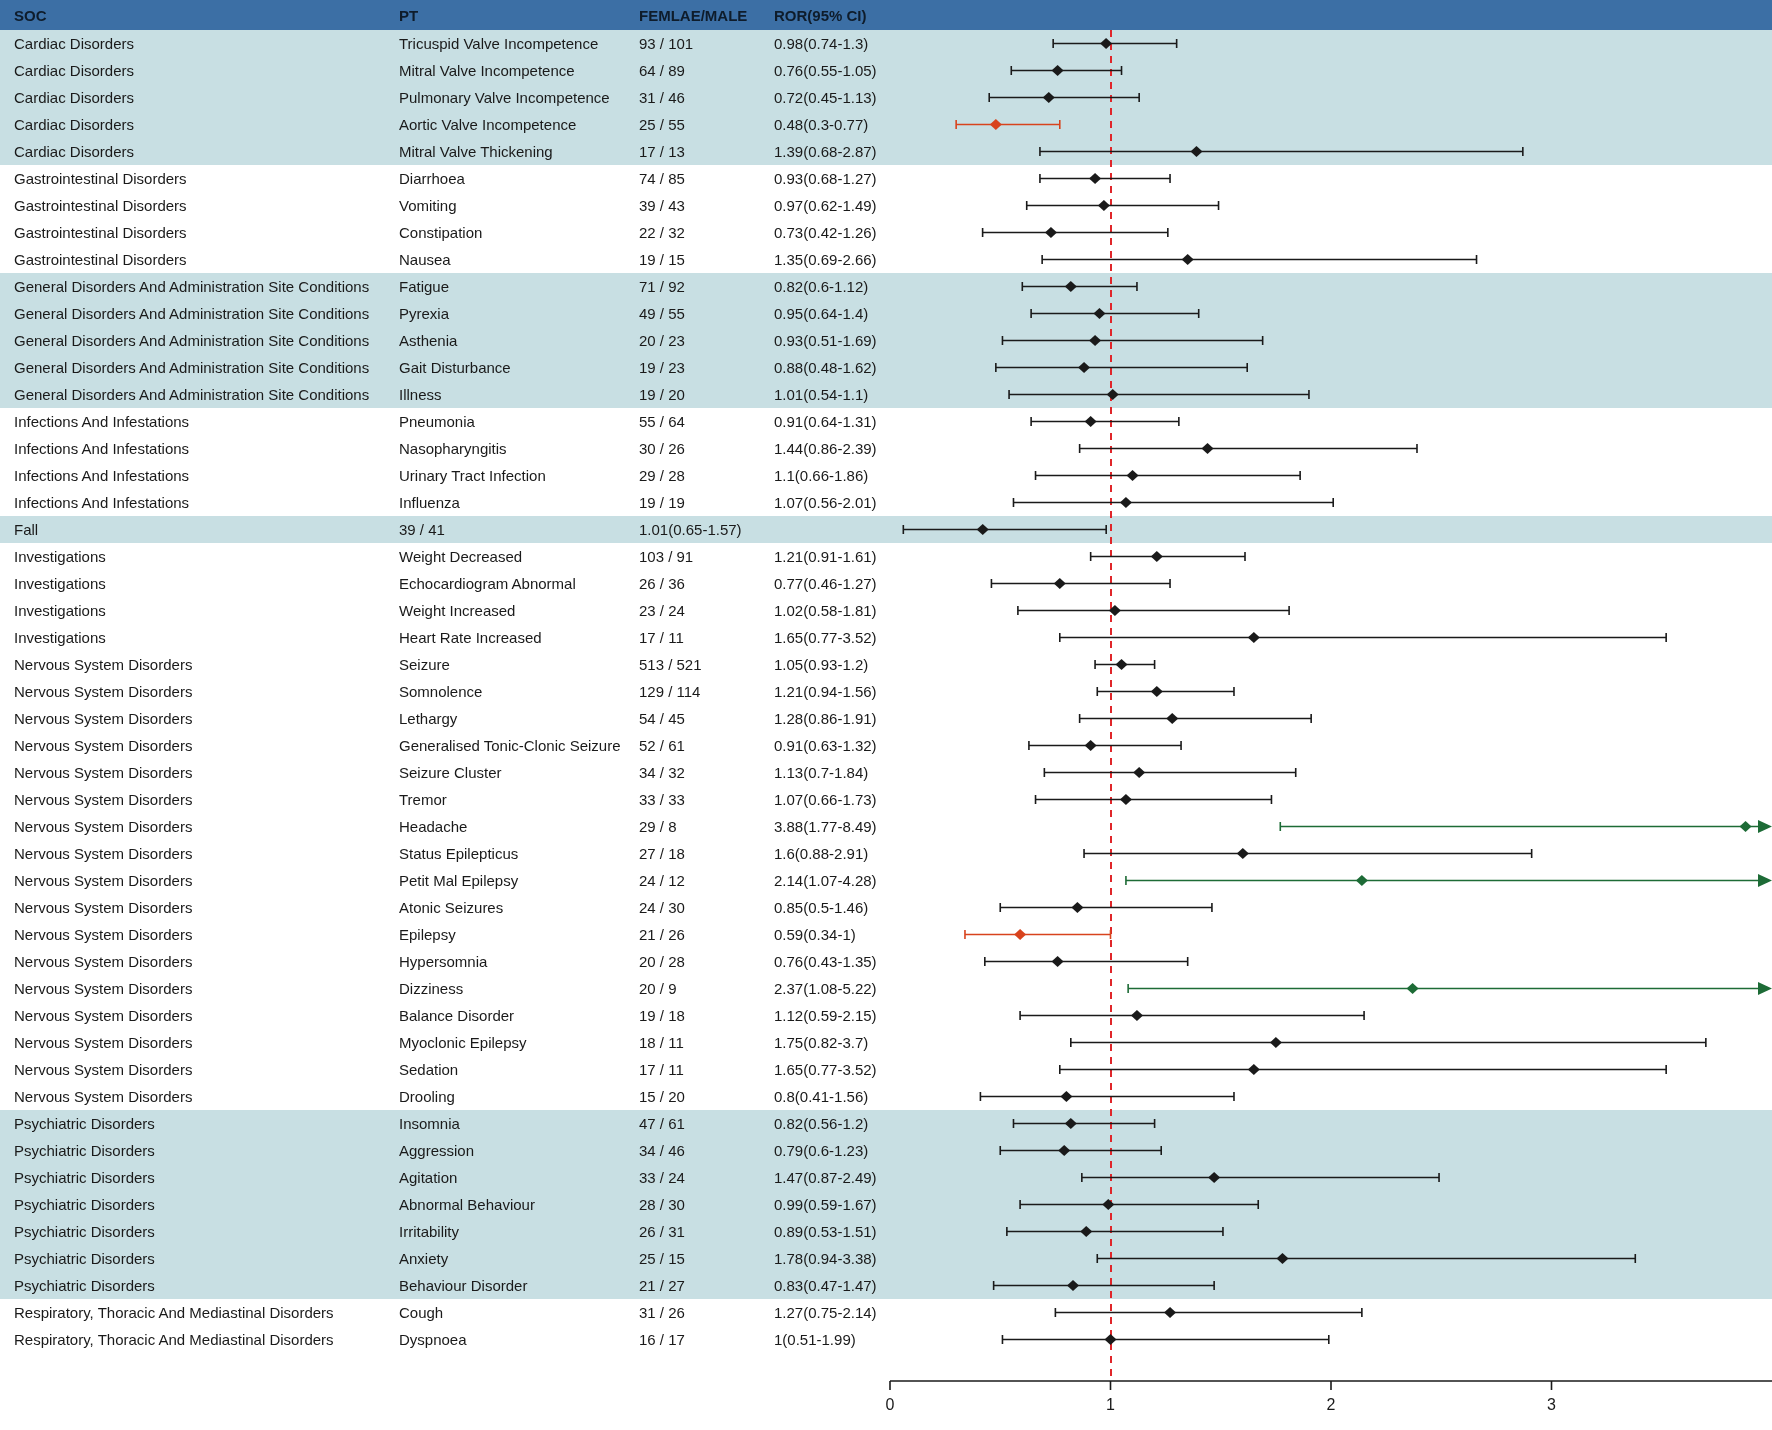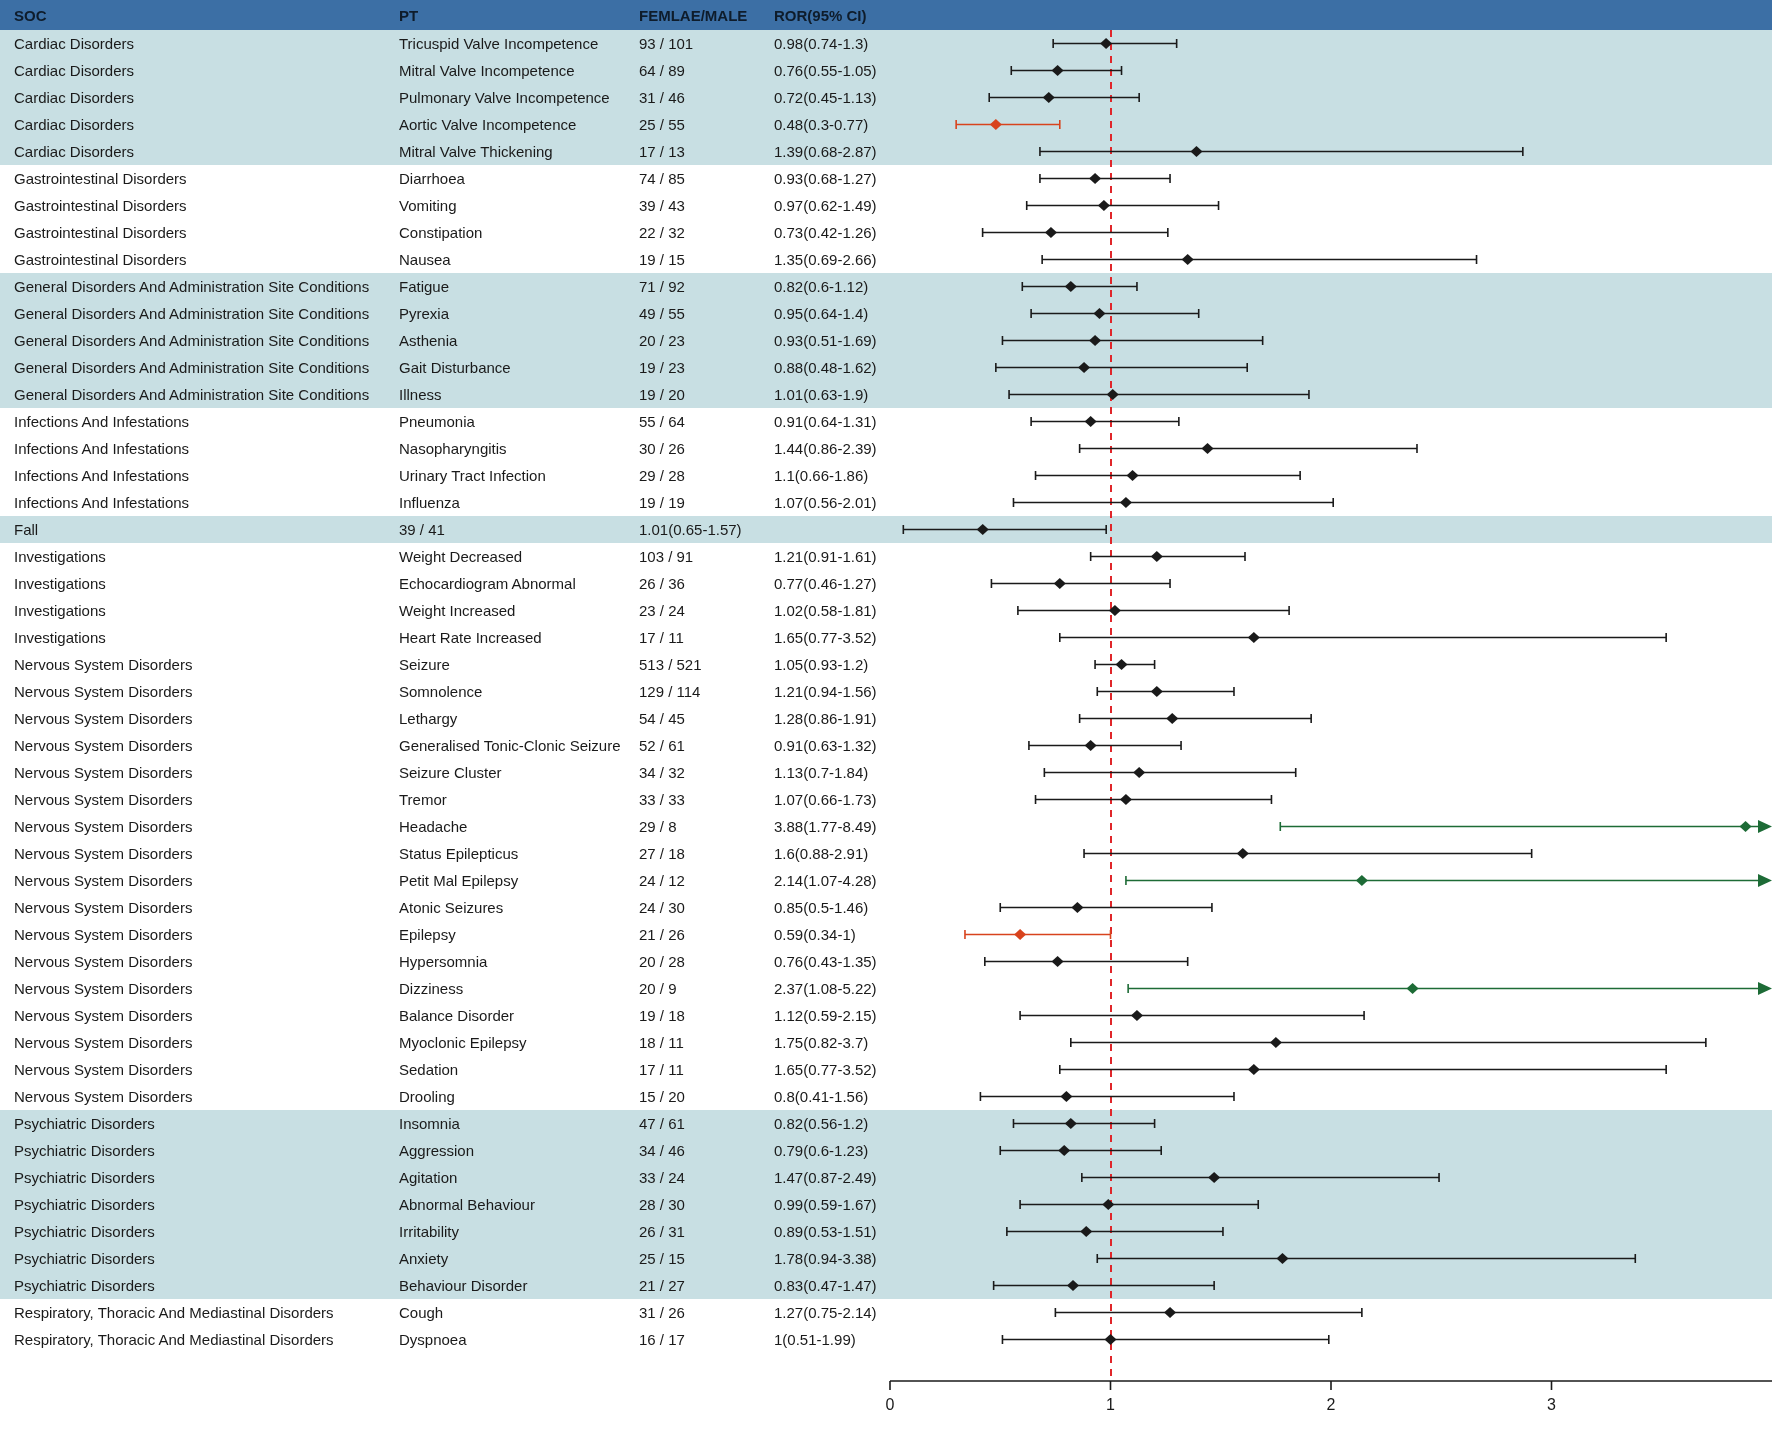--- a/index.html
+++ b/index.html
@@ -228,21 +228,21 @@
             <line x1="105.83999999999999" y1="9" x2="105.83999999999999" y2="18" stroke="#1a1a1a" stroke-width="1.6"></line>
             <line x1="357.21000000000004" y1="9" x2="357.21000000000004" y2="18" stroke="#1a1a1a" stroke-width="1.6"></line>
             <polygon points="188.04,13.5 194.04,8 200.04,13.5 194.04,19" fill="#1a1a1a"></polygon>
           </svg>
         </div>
       </div>
       <div class="trow stripe">
         <div class="cell">General Disorders And Administration Site Conditions</div>
         <div class="cell">Illness</div>
         <div class="cell">19 / 20</div>
-        <div class="cell">1.01(0.63-1.9)</div>
+        <div class="cell">1.01(0.54-1.1)</div>
         <div class="plot-cell">
           <svg width="882" height="27">
             <line x1="119.07000000000001" y1="13.5" x2="418.95" y2="13.5" stroke="#1a1a1a" stroke-width="1.6"></line>
             <line x1="119.07000000000001" y1="9" x2="119.07000000000001" y2="18" stroke="#1a1a1a" stroke-width="1.6"></line>
             <line x1="418.95" y1="9" x2="418.95" y2="18" stroke="#1a1a1a" stroke-width="1.6"></line>
             <polygon points="216.705,13.5 222.705,8 228.705,13.5 222.705,19" fill="#1a1a1a"></polygon>
           </svg>
         </div>
       </div>
       <div class="trow">

